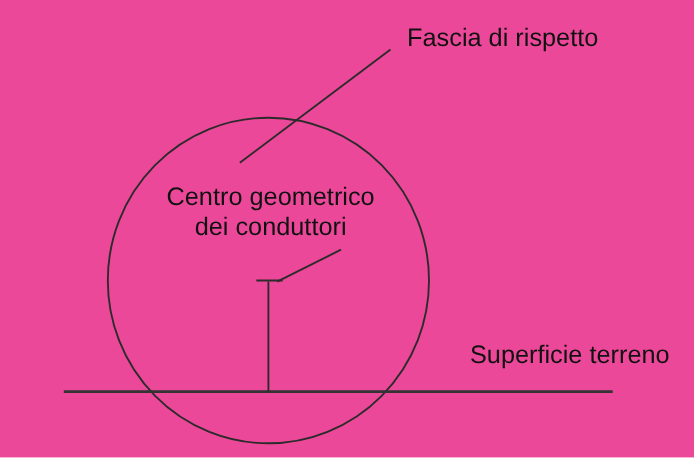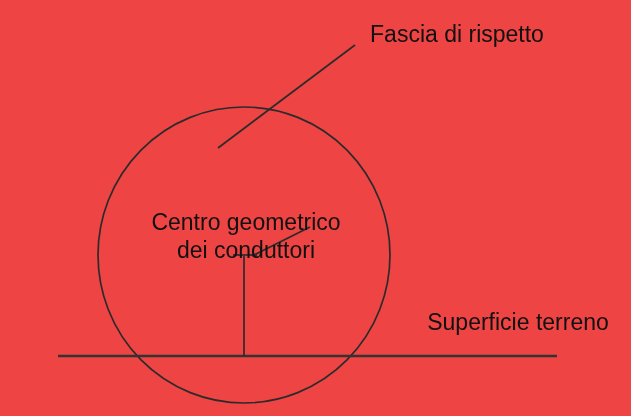--- a/index.html
+++ b/index.html
@@ -4,21 +4,21 @@
 <style>
   html, body {
     margin: 0;
     padding: 0;
     background: #ffffff;
   }
   .canvas {
     position: relative;
     width: 631px;
     height: 416px;
-    background: #ef4444;
+    background: #ec4899;
     font-family: "Liberation Sans", "DejaVu Sans", sans-serif;
     color: #111111;
     overflow: hidden;
   }
   .diagram-svg {
     position: absolute;
     left: 0;
     top: 0;
     width: 631px;
     height: 416px;
@@ -34,21 +34,20 @@
     left: 337px;
     top: 19px;
     width: 240px;
     line-height: 31px;
   }
   .label-centro {
     left: 126px;
     top: 164px;
     width: 240px;
     line-height: 28px;
-    margin-top: 44px;
   }
   .label-superficie {
     left: 408px;
     top: 309px;
     width: 220px;
     line-height: 27px;
   }
 </style>
 </head>
 <body>

